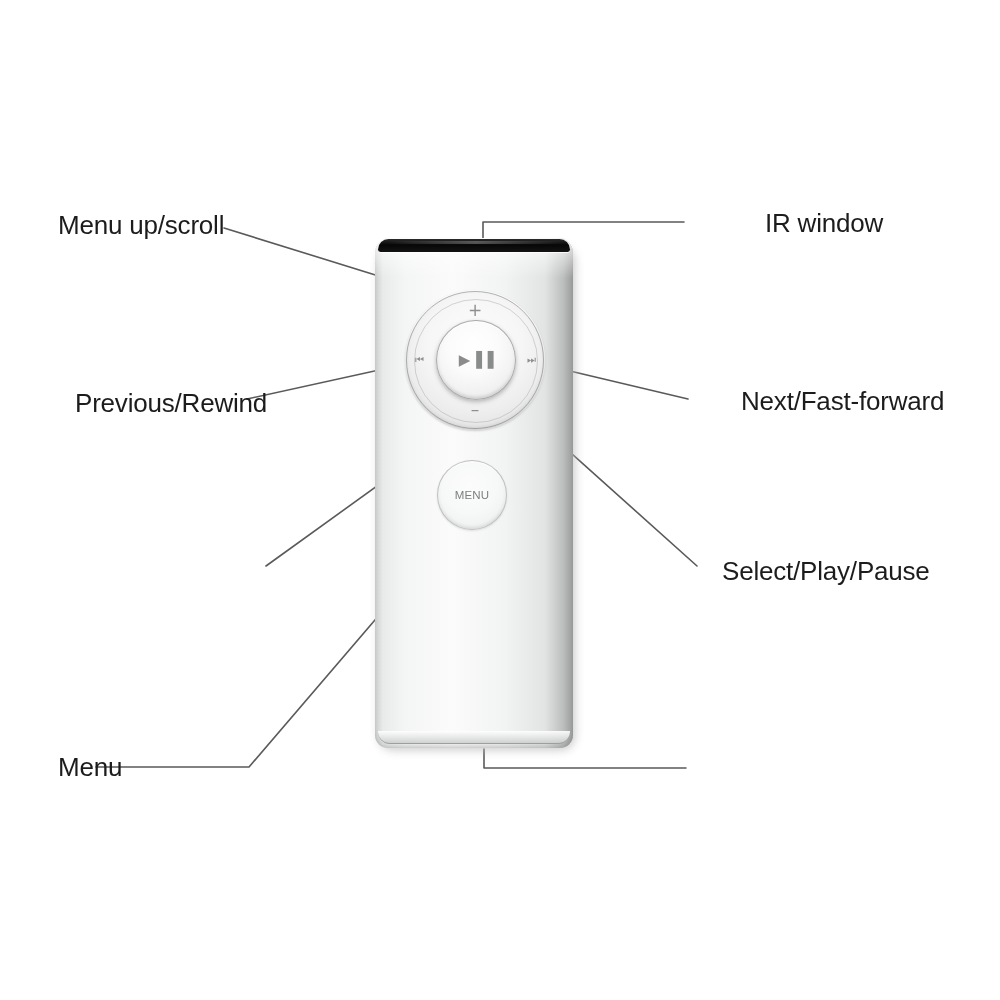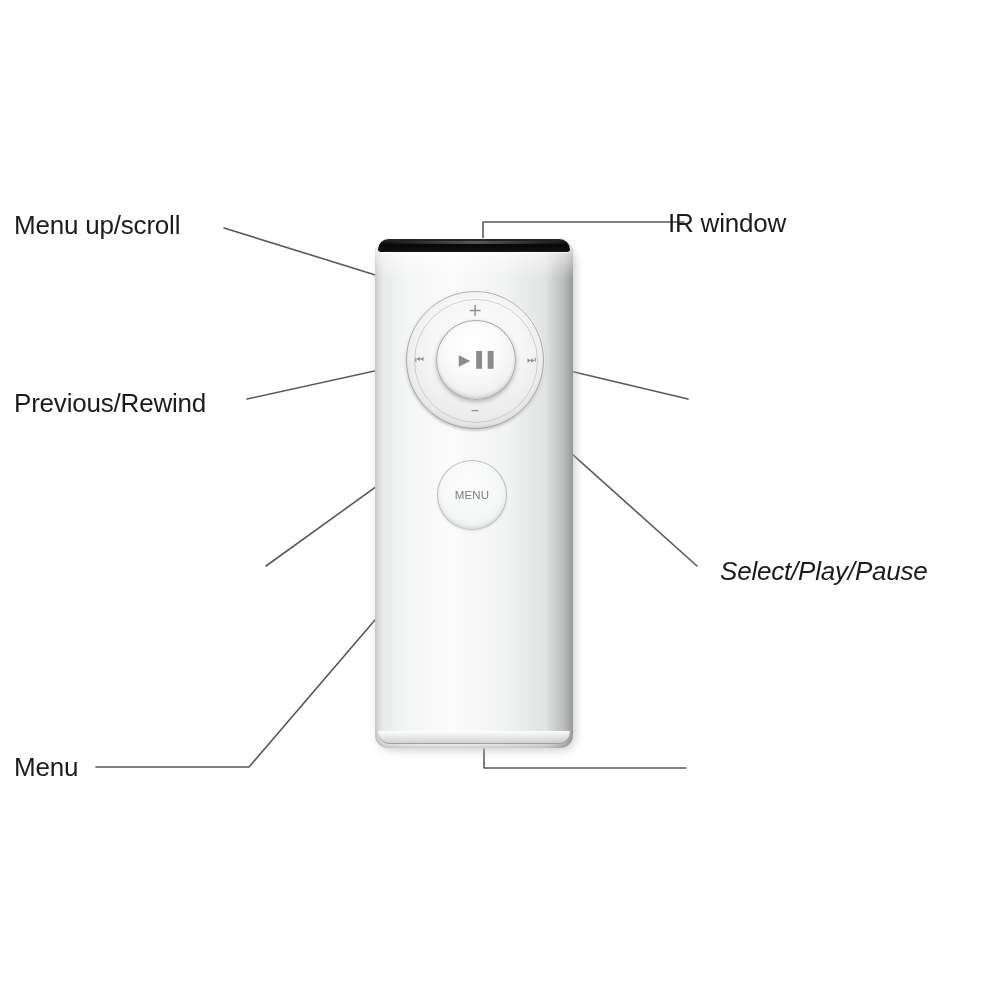--- a/index.html
+++ b/index.html
@@ -24,20 +24,21 @@
   }
   .callout-label {
     position: absolute;
     font-family: "Liberation Sans", "DejaVu Sans", sans-serif;
     font-size: 26px;
     font-weight: 400;
     color: #1c1c1c;
     letter-spacing: -0.2px;
     white-space: nowrap;
     line-height: 1;
+    margin-left: 44px;
   }
   .lbl-left  { text-align: left; }
   .lbl-right { text-align: left; }
 
   
   #remote {
     position: absolute;
     left: 375px;
     top: 238px;
     width: 200px;
@@ -309,24 +310,25 @@
       <div id="menu-button">
         <span id="menu-button-label">MENU</span>
       </div>
 
       <div id="remote-body-bottom-lip"></div>
     </div>
   </div>
 
   <div class="callout-label lbl-left" style="left:14px; top:212px;">Menu up/scroll</div>
 
-  <div class="callout-label lbl-left" style="left:14px; top:390px;">Previous/Rewind</div>
+  <div class="callout-label lbl-left" style="left:31px; top:390px;">Previous/Rewind</div>
 
 
   <div class="callout-label lbl-left" style="left:14px; top:754px;">Menu</div>
 
-  <div class="callout-label lbl-right" style="left:668px; top:210px;">IR window</div>
-
-
-  <div class="callout-label lbl-right" style="left:720px; top:558px;font-style:italic;">Select/Play/Pause</div>
+  <div class="callout-label lbl-right" style="left:721px; top:210px;">IR window</div>
+
+  <div class="callout-label lbl-right" style="left:697px; top:388px;">Next/Fast-forward</div>
+
+  <div class="callout-label lbl-right" style="left:678px; top:558px;">Select/Play/Pause</div>
 
 
 </div>
 
 </body></html>

